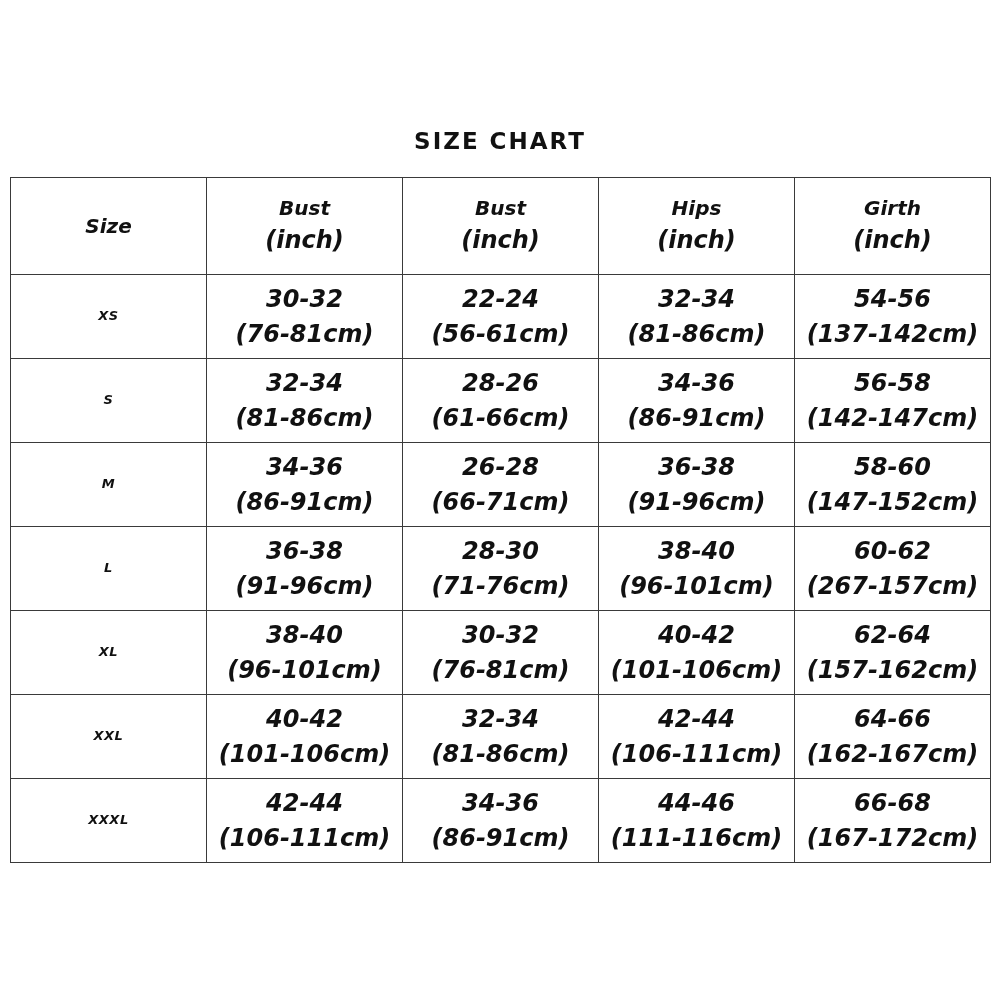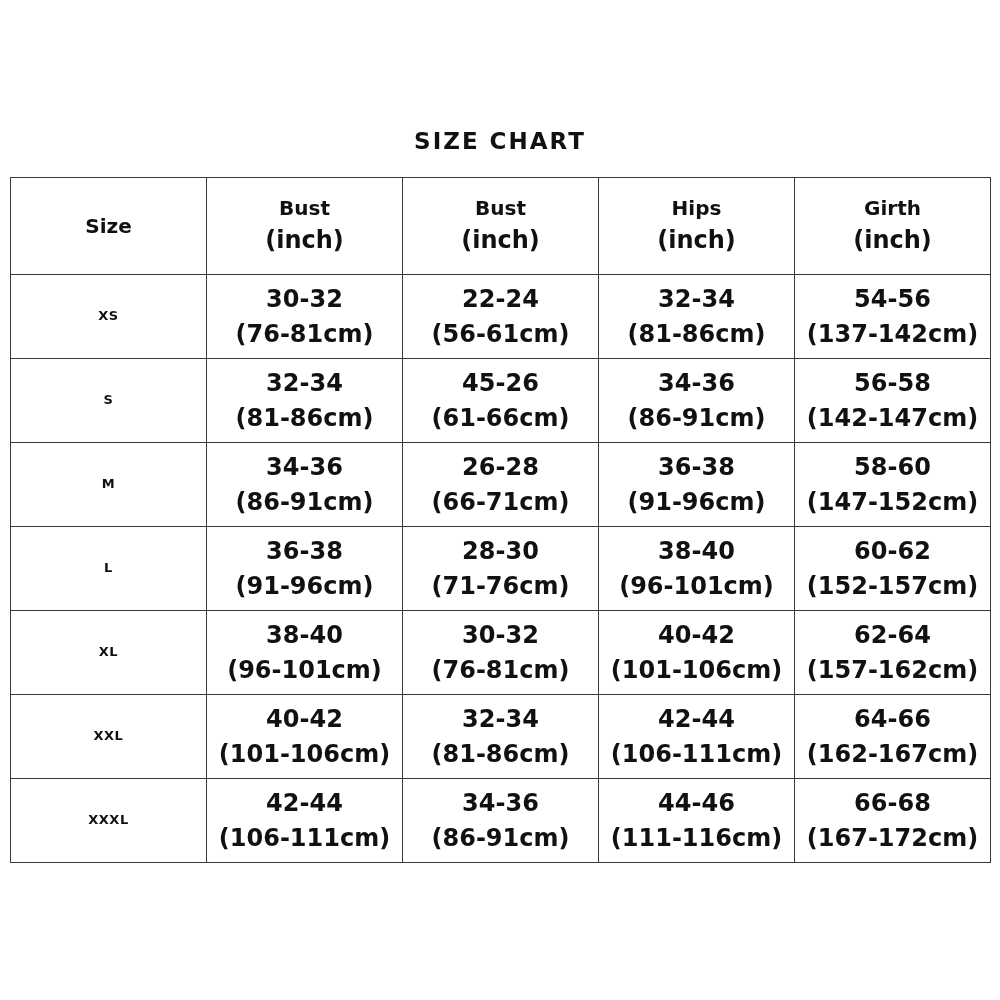--- a/index.html
+++ b/index.html
@@ -29,20 +29,21 @@
     font-size: 23px;
     font-weight: bold;
     letter-spacing: 2px;
     color: #111111;
   }
   .table-wrap {
     position: absolute;
     top: 177px;
     left: 10px;
     width: 980px;
+    font-style: italic;
   }
   table.size-table {
     border-collapse: collapse;
     width: 980px;
     table-layout: fixed;
   }
   table.size-table td, table.size-table th {
     border: 1px solid #3a3a3a;
     text-align: center;
     vertical-align: middle;
@@ -144,21 +145,21 @@
           </td>
         </tr>
 
         <tr>
           <td class="size-cell">S</td>
           <td>
             <span class="inch">32-34</span>
             <span class="cm">(81-86cm)</span>
           </td>
           <td>
-            <span class="inch">45-26</span>
+            <span class="inch">28-26</span>
             <span class="cm">(61-66cm)</span>
           </td>
           <td>
             <span class="inch">34-36</span>
             <span class="cm">(86-91cm)</span>
           </td>
           <td>
             <span class="inch">56-58</span>
             <span class="cm">(142-147cm)</span>
           </td>
@@ -193,21 +194,21 @@
           <td>
             <span class="inch">28-30</span>
             <span class="cm">(71-76cm)</span>
           </td>
           <td>
             <span class="inch">38-40</span>
             <span class="cm">(96-101cm)</span>
           </td>
           <td>
             <span class="inch">60-62</span>
-            <span class="cm">(152-157cm)</span>
+            <span class="cm">(267-157cm)</span>
           </td>
         </tr>
 
         <tr>
           <td class="size-cell">XL</td>
           <td>
             <span class="inch">38-40</span>
             <span class="cm">(96-101cm)</span>
           </td>
           <td>

